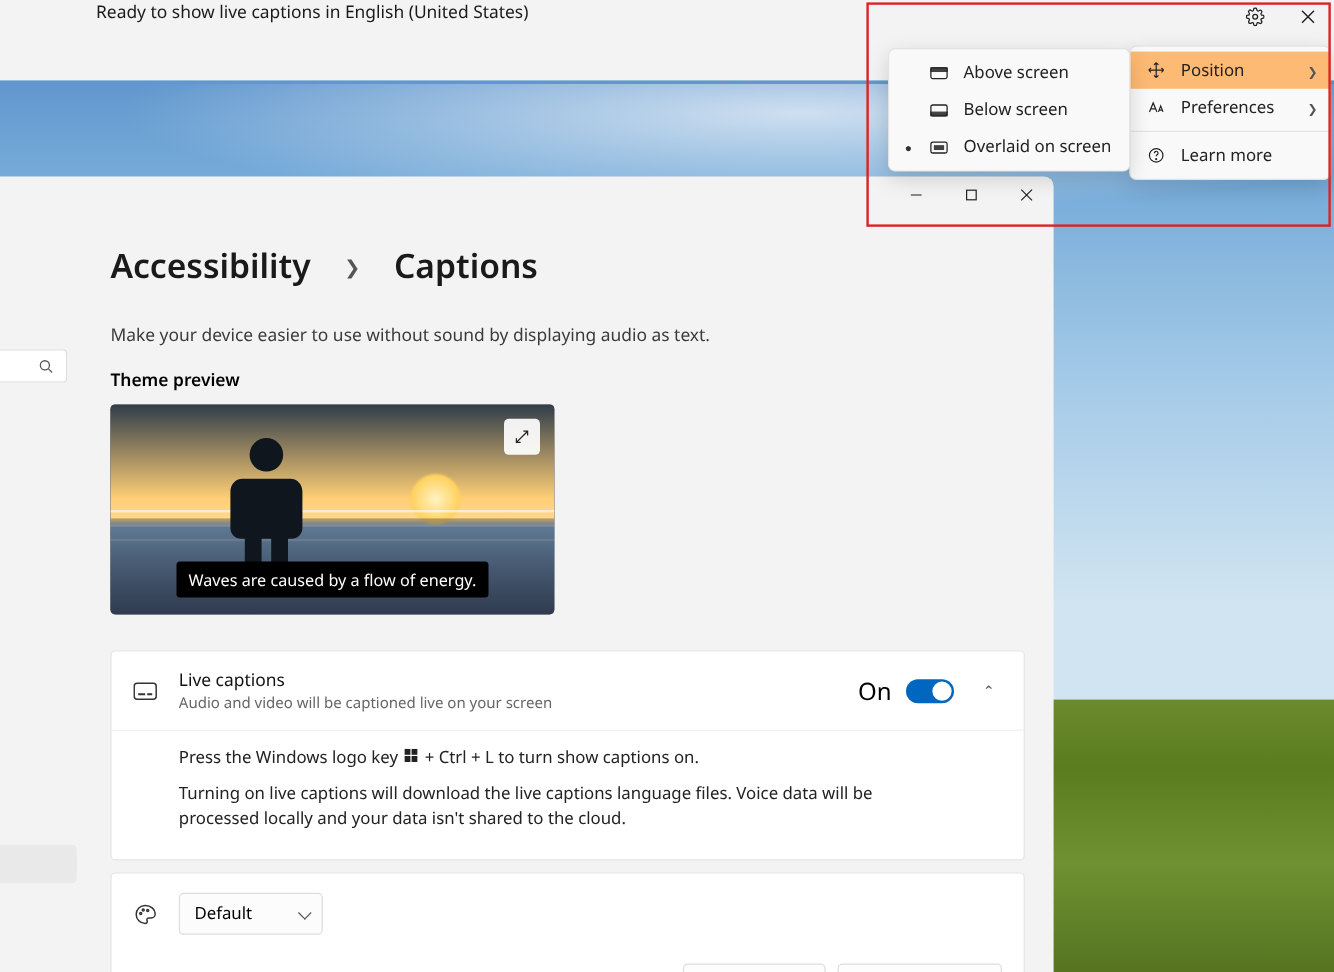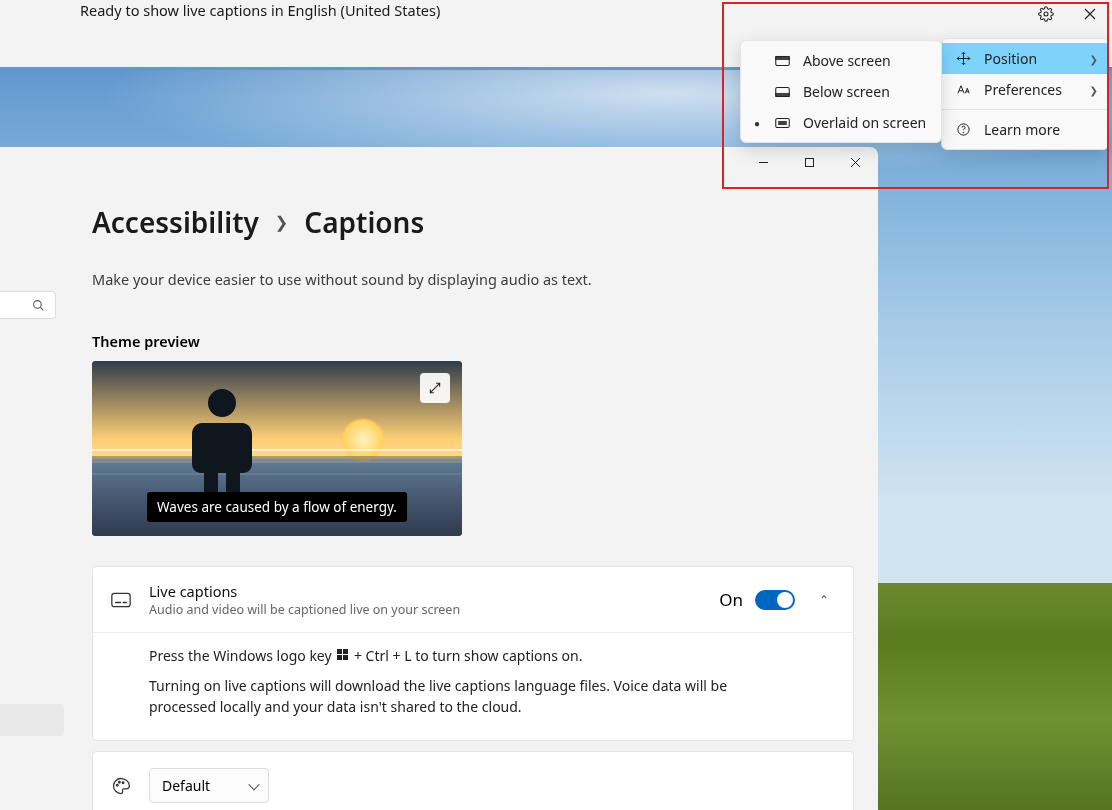--- a/index.html
+++ b/index.html
@@ -13,53 +13,53 @@
 
   
   .captions-bar { position: absolute; top: 0; left: 0; right: 0; height: 67px; background: #f3f3f3; z-index: 20; display:flex; align-items:flex-start; padding-left:80px; font-size:14.5px; color:#1a1a1a;}
   .captions-bar .bar-right { position:absolute; right:0; top:0; display:flex; gap:0; }
   .bar-icon-btn { width:44px; height:28px; display:flex; align-items:center; justify-content:center; cursor:pointer; color:#222;}
   .annotation-box { position:absolute; border:2px solid #d22; z-index:60; pointer-events:none; }
 
   
   .menu { position:absolute; background:#f9f9f9; border:1px solid #e3e3e3; border-radius:6px; box-shadow:0 6px 18px rgba(0,0,0,0.15); padding:4px 0; z-index:50; font-size:14px; color:#222;}
   .menu-item { display:flex; align-items:center; padding:6px 14px 6px 12px; gap:12px; cursor:pointer; position:relative;}
-  .menu-item:hover, .menu-item.selected { background:#7dd3fc; }
+  .menu-item:hover, .menu-item.selected { background:#fdba74; }
   .menu-item .mi-icon { width:18px; display:flex; align-items:center; justify-content:center; color:#222;}
   .menu-item .chev { position:absolute; right:10px; color:#555; font-size:10px; }
   .bullet { width:8px; text-align:center; color:#333; font-size:10px;}
 
   
   .settings-window { position:absolute; top:147px; left:0; width:878px; bottom:0; background:#f3f3f3; z-index:10; border-top-right-radius:8px; box-shadow: 0 0 0 rgba(0,0,0,0);}
   .win-titlebar { position:absolute; top:0; right:0; display:flex; gap:0; }
   .tb-btn { width:46px; height:30px; display:flex; align-items:center; justify-content:center; color:#222; cursor:pointer;}
   .settings-content { padding: 56px 24px 0 92px; }
-  .breadcrumb { display:flex; align-items:center; gap:16px; font-size:28px; font-weight:600; color:#1a1a1a;}
+  .breadcrumb { display:flex; align-items:center; gap:28px; font-size:28px; font-weight:600; color:#1a1a1a;}
   .breadcrumb .crumb-link { font-weight:600; cursor:pointer;}
   .breadcrumb .chev-sep { font-size:16px; color:#555; font-weight:400;}
   .subtitle { margin-top:28px; color:#3b3b3b; font-size:14.5px;}
-  .section-label { margin-top:42px; font-weight:600; font-size:14.5px;}
+  .section-label { margin-top:18px; font-weight:600; font-size:14.5px;}
   .preview-box { margin-top:10px; width:370px; height:175px; border-radius:4px; position:relative; overflow:hidden; background:#3a3a3a;padding-left:31px;}
   .preview-sky { position:absolute; inset:0; background: linear-gradient(180deg,#2f3c49 0%, #ffcf76 45%, #ffd98c 55%, #7baad1 58%, #5a7faa 100%);}
   .preview-sun { position:absolute; top:58px; left:250px; width:42px; height:42px; border-radius:50%; background:radial-gradient(circle,#fff2c2, #ffd05a 70%,transparent 75%); filter:blur(1px);}
   .preview-deck { position:absolute; left:0; right:0; bottom:0; height:46%; background:linear-gradient(180deg, rgba(60,60,70,0.4), rgba(30,30,40,0.7));}
   .preview-rail {position:absolute; left:0; right:0; top:50%; height:2px; background:rgba(255,255,255,0.6); box-shadow:0 12px 0 rgba(255,255,255,0.35),0 24px 0 rgba(255,255,255,0.25);}
   .preview-person { position:absolute; left:80px; top:10px; width:100px; height:150px;}
   .caption-pill { position:absolute; left:50%; transform:translateX(-50%); bottom:14px; background:#000; color:#fff; font-size:13.5px; padding:6px 10px; border-radius:3px; white-space:nowrap;}
   .expand-badge { position:absolute; top:12px; right:12px; width:30px; height:30px; border-radius:4px; background:rgba(255,255,255,0.92); display:flex; align-items:center; justify-content:center; color:#222; cursor:pointer;}
 
   
   .card-stack { margin-top:30px; display:flex; flex-direction:column; gap:0;}
   .card { border:1px solid #e5e5e5; background:#fff; border-radius:4px;}
   .card-header { display:flex; align-items:center; padding:14px 18px; gap:18px;}
   .card-header .h-icon { width:20px; display:flex; align-items:center; justify-content:center; color:#333;}
   .card-header .h-text { flex:1; }
   .card-header .h-title { font-size:14.5px; color:#111;}
   .card-header .h-sub { font-size:12.5px; color:#666;}
-  .toggle-wrap { display:flex; align-items:center; gap:12px; font-size:17px;}
+  .toggle-wrap { display:flex; align-items:center; gap:12px; font-size:20px;}
   .toggle { width:40px; height:20px; border-radius:10px; background:#0067c0; position:relative; cursor:pointer;}
   .toggle::after { content:""; position:absolute; right:2px; top:2px; width:16px; height:16px; border-radius:50%; background:#fff;}
   .chev-small { width:22px; text-align:center; color:#555; cursor:pointer; font-size:12px;}
   .card-body { padding: 12px 56px 22px 56px; font-size:14px; color:#222; line-height:1.55; border-top:1px solid #eee;}
   .win-key { display:inline-block; padding:0 2px; font-size:12px; position:relative; top:-1px;}
 
   .style-card .card-header { padding:16px 18px;}
   .dropdown { background:#fcfcfc; border:1px solid #ddd; border-radius:4px; padding:7px 30px 7px 12px; font-size:14px; min-width:120px; position:relative; cursor:pointer;}
   .dropdown::after { content:""; position:absolute; right:10px; top:50%; width:7px; height:7px; border-right:1.5px solid #555; border-bottom:1.5px solid #555; transform:translateY(-65%) rotate(45deg);}
   .btn-row { display:flex; gap:10px; padding: 8px 18px 0 18px; justify-content:flex-end;}

